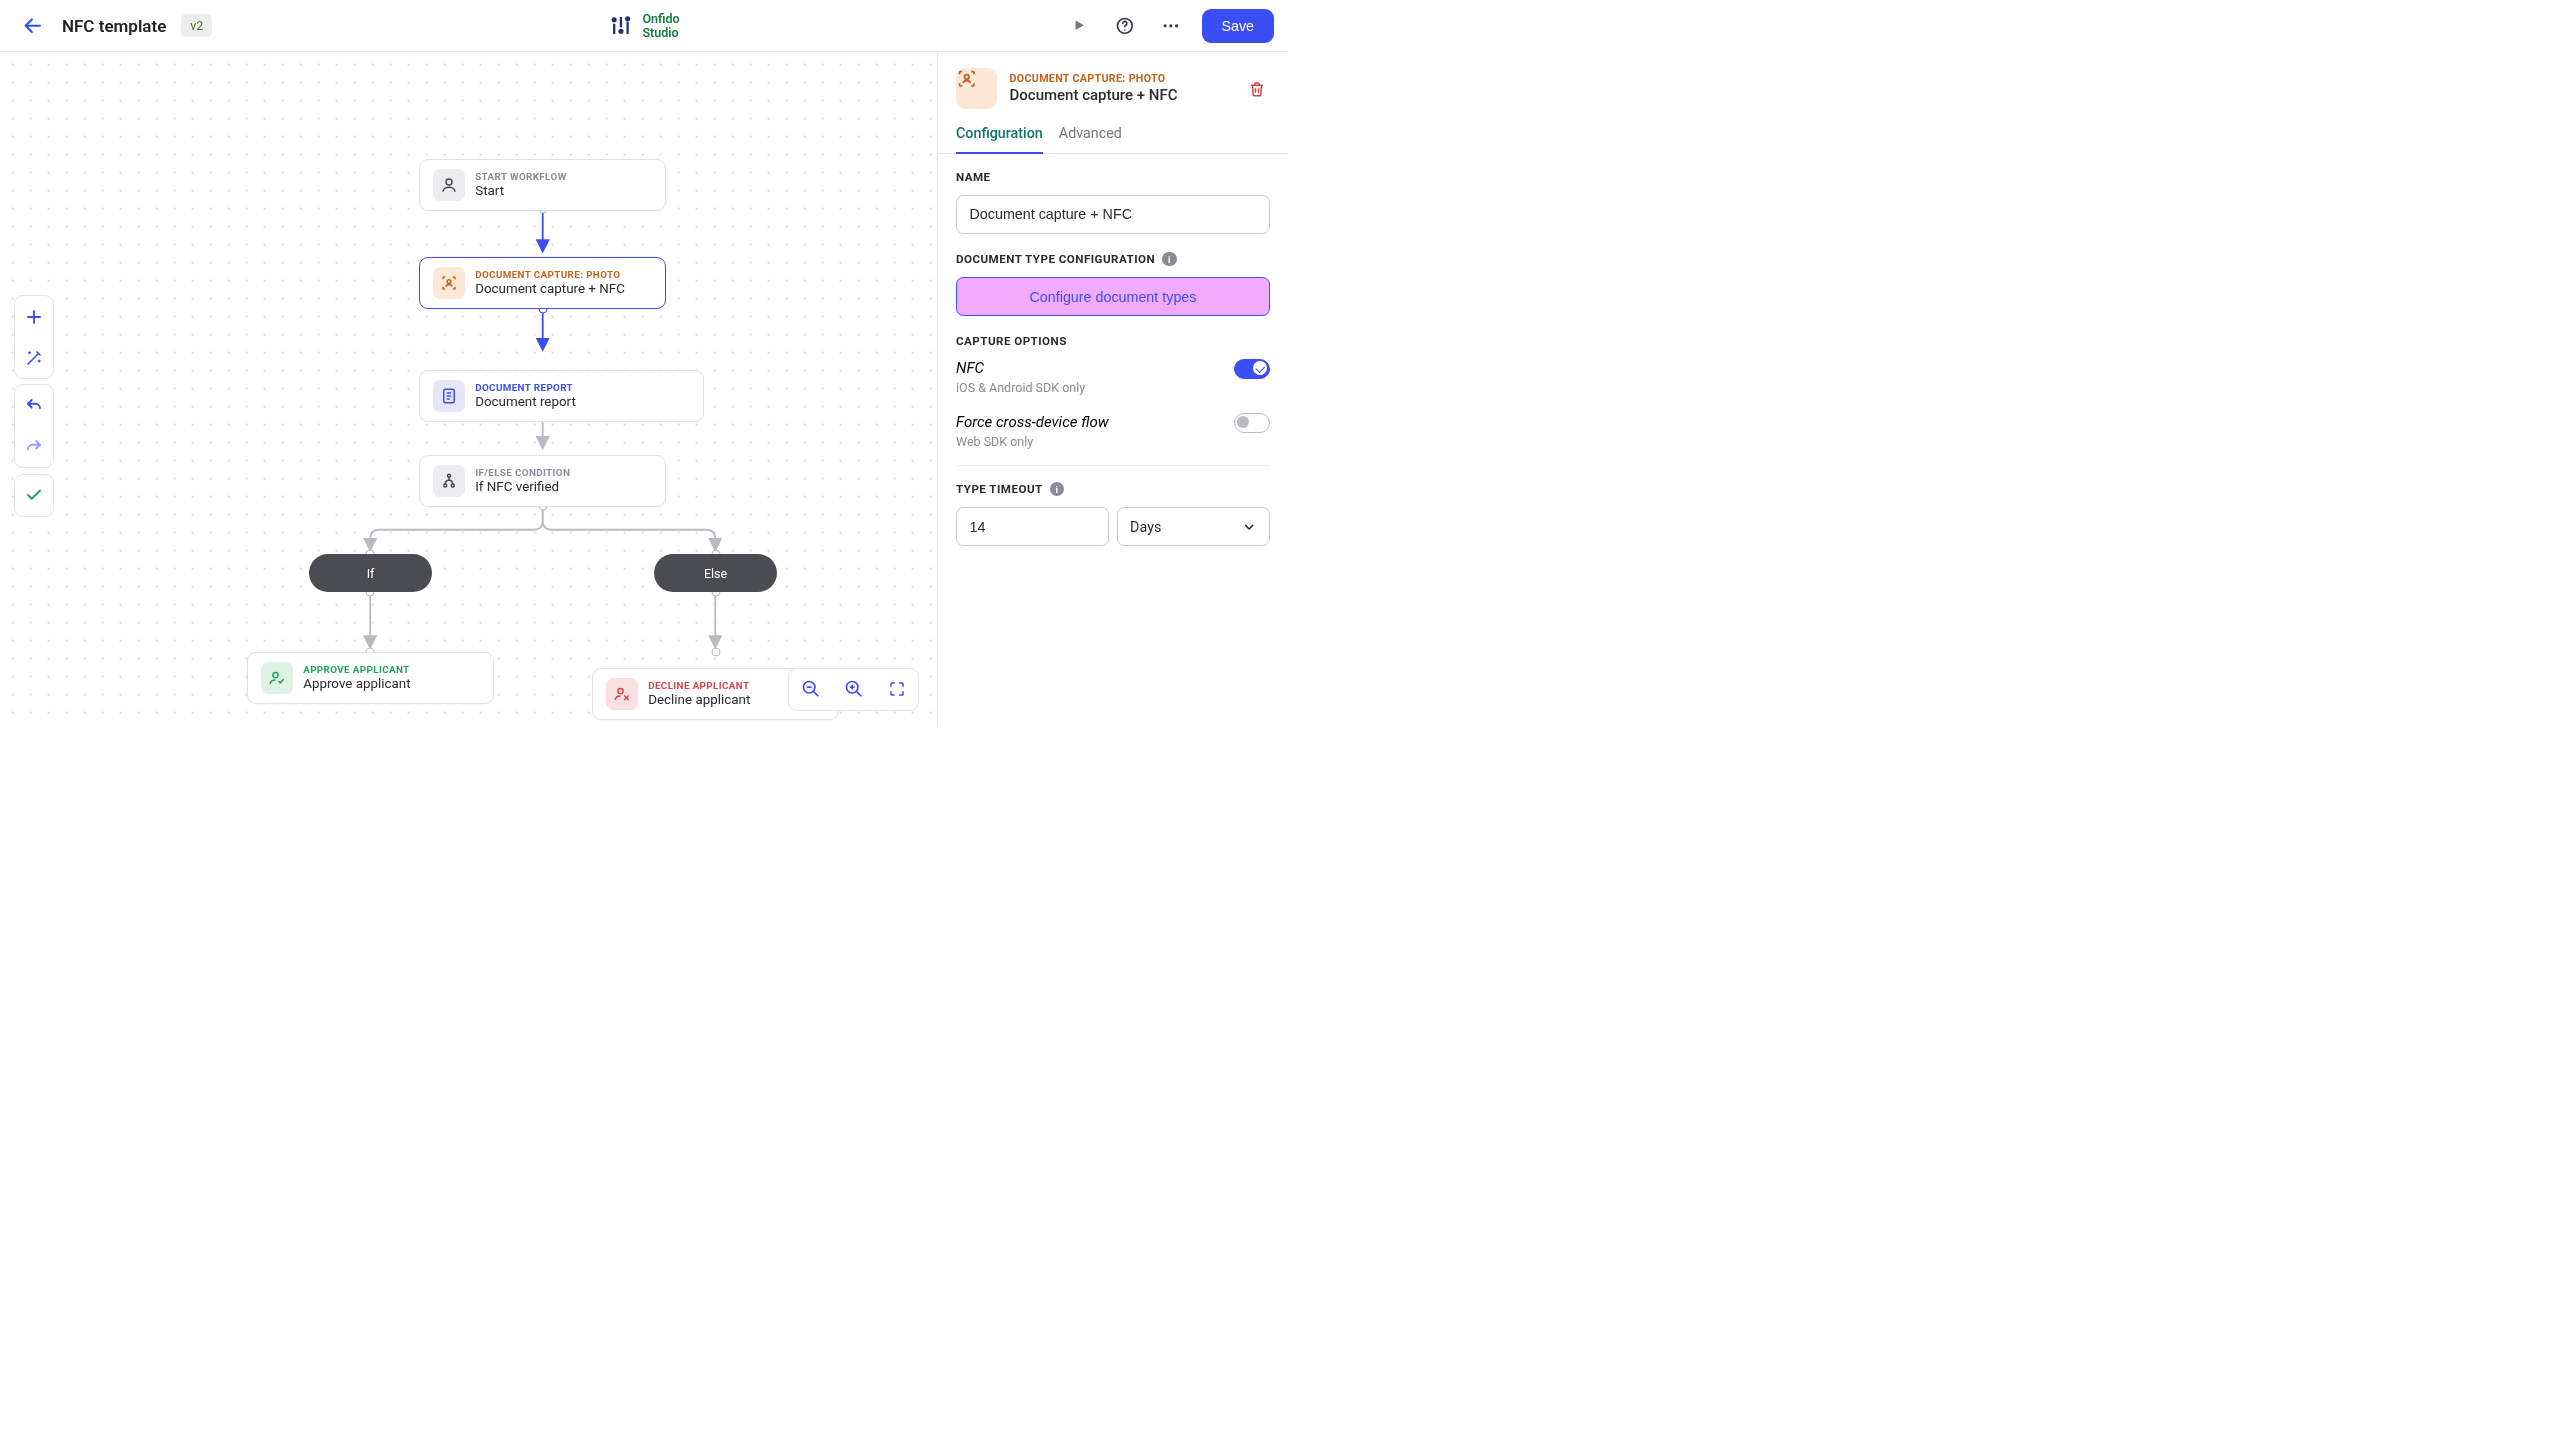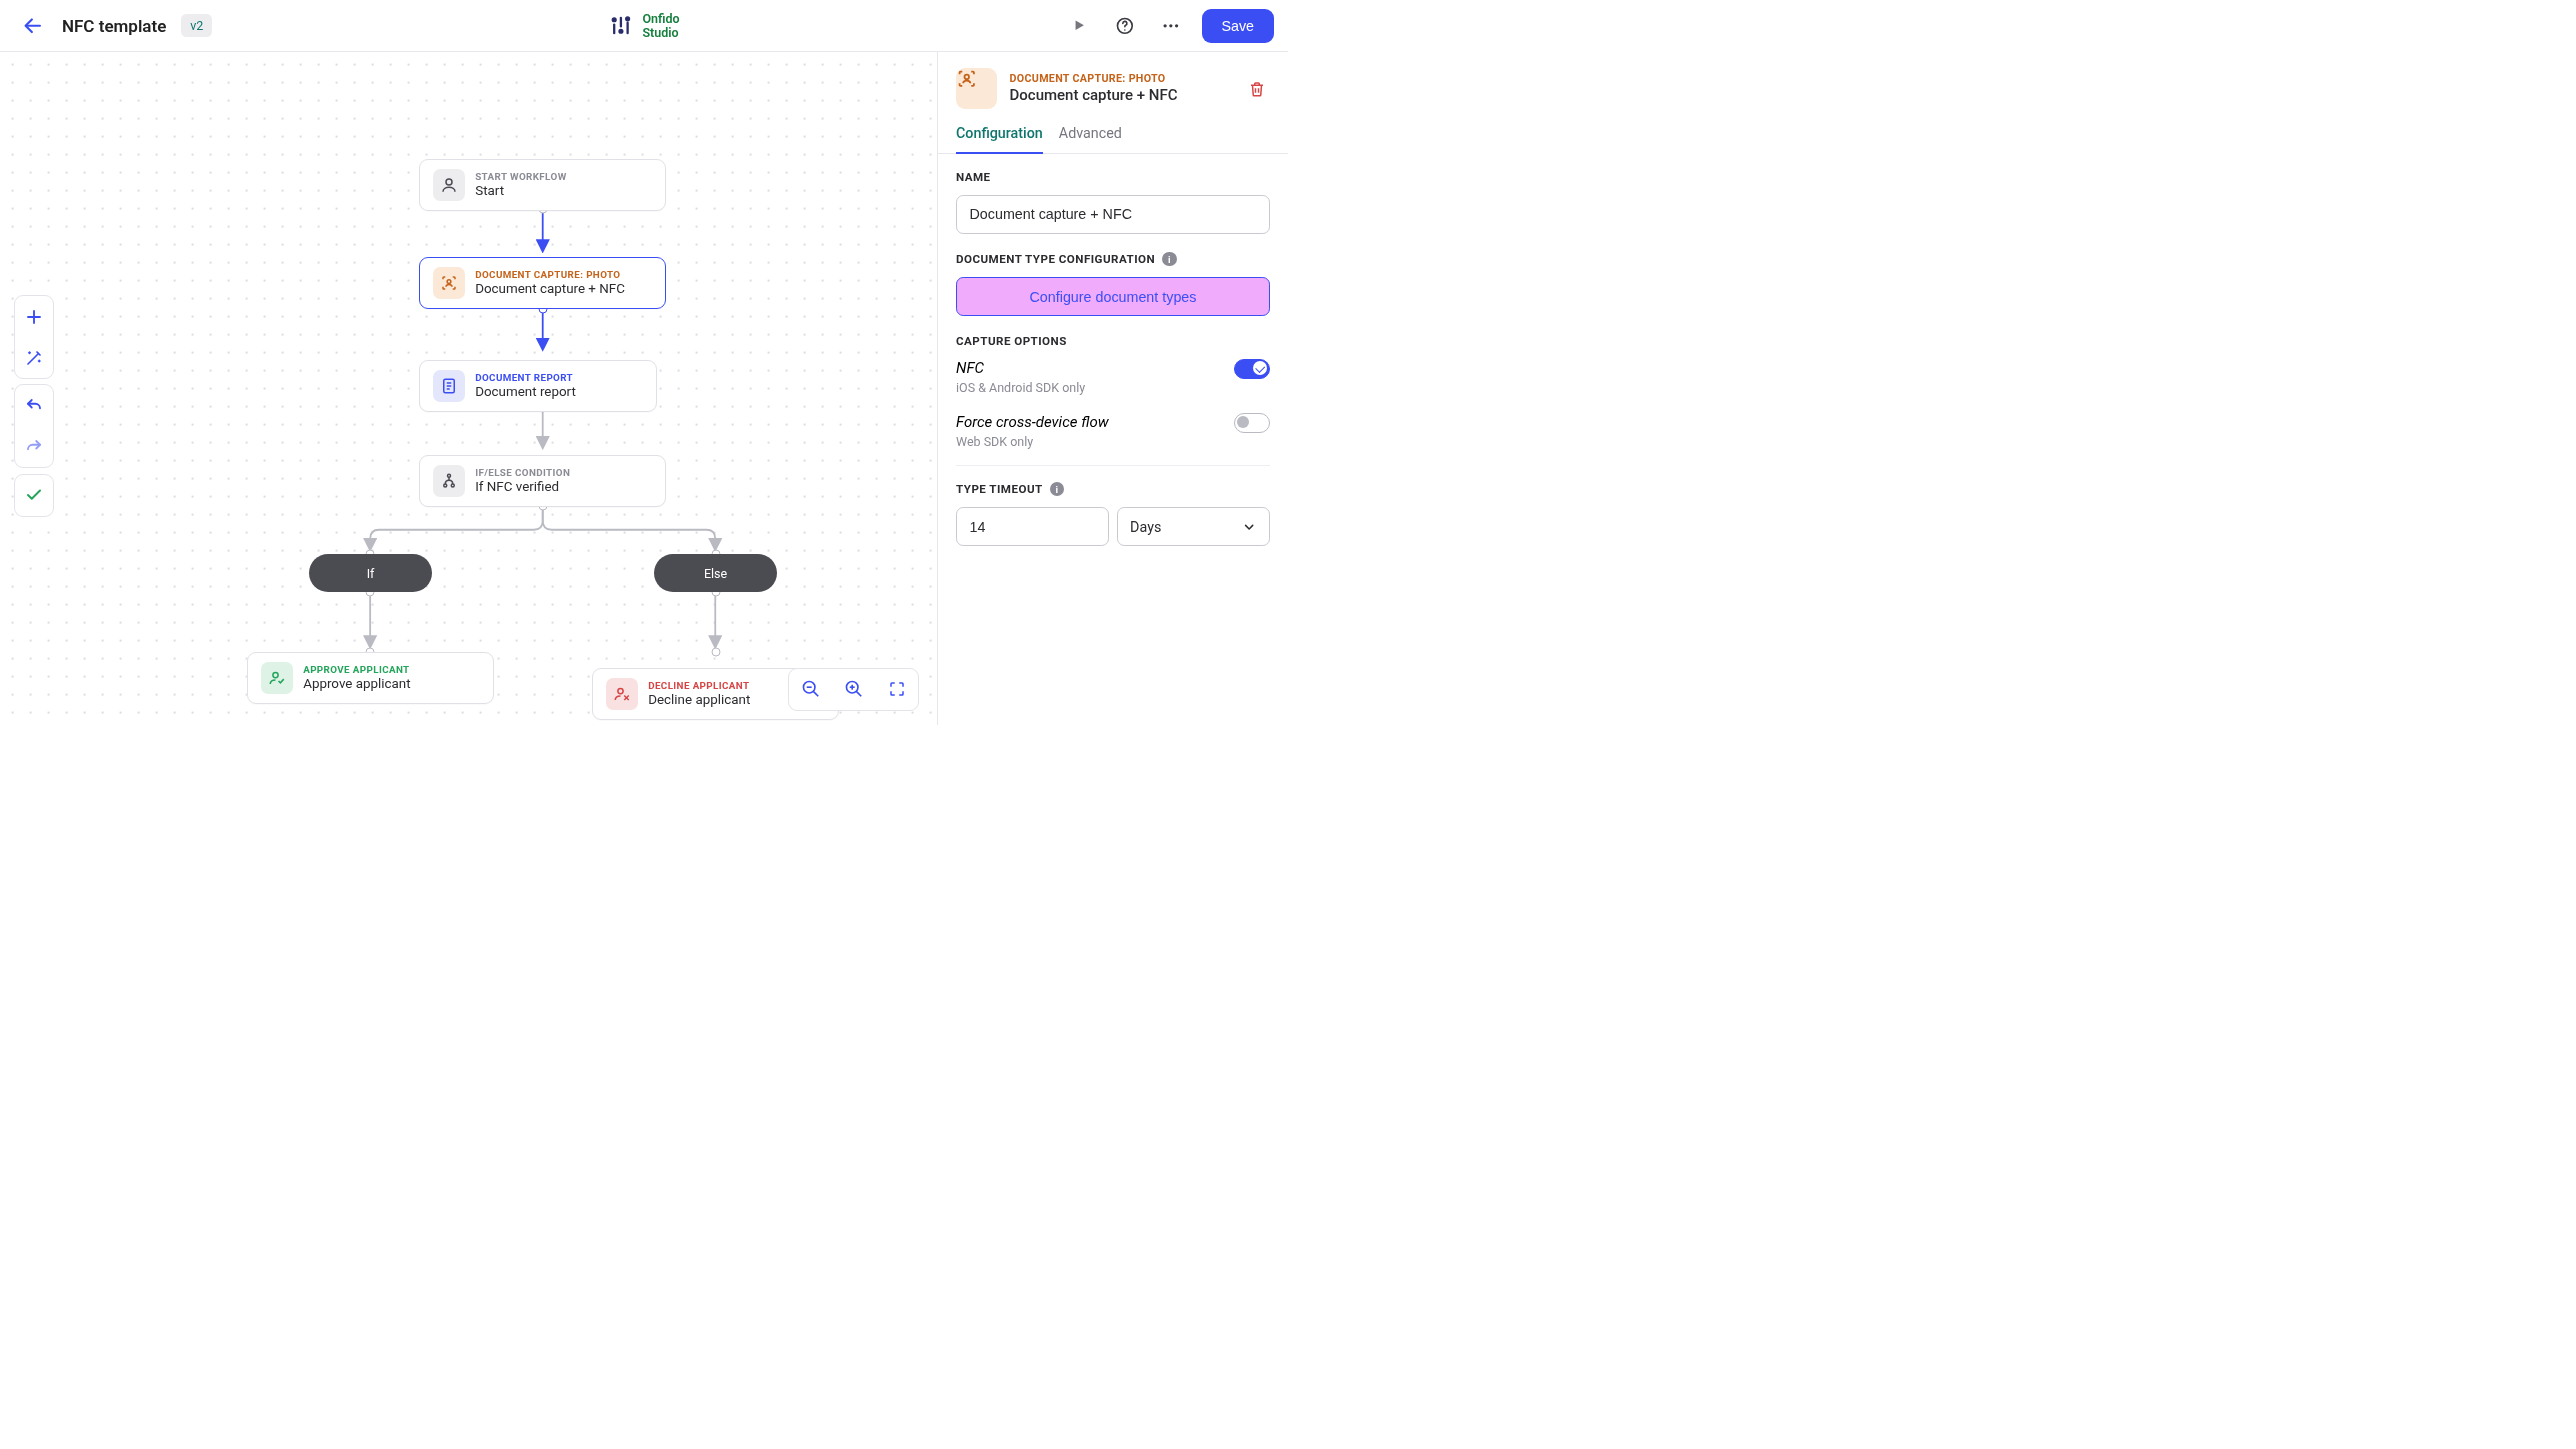--- a/index.html
+++ b/index.html
@@ -24,21 +24,21 @@
     gap: 15px;
   }
   .topbar .back-btn {
     width: 29px; height: 29px; display:flex; align-items:center; justify-content:center;
     color: #3b4ef4; cursor:pointer; border-radius:5.4px;
   }
   .topbar .title {
     font-size: 17px; font-weight: 600; color:#222;
   }
   .topbar .version-badge {
-    background:#ededf0; color:#0f766e; font-size:12.5px; padding:3.6px 9px; border-radius:5.4px;
+    background:#ededf0; color:#4d7c0f; font-size:12.5px; padding:3.6px 9px; border-radius:5.4px;
   }
   .topbar .brand {
     position:absolute; left:50%; transform:translateX(-50%);
     display:flex; align-items:center; gap:9px;
   }
   .brand-logo { width:25px; height:25px; display:flex; align-items:center; justify-content:center; }
   .brand-text { display:flex; flex-direction:column; line-height:1.05; font-size:12.5px; font-weight:600; color:#15803d; }
   .topbar .right {
     margin-left:auto; display:flex; align-items:center; gap:16px;
   }
@@ -353,21 +353,21 @@
             <circle cx="12" cy="10" r="2.5"></circle>
             <path d="M8 17c0-2 2-3 4-3s4 1 4 3"></path>
           </svg>
       </div>
       <div class="nlabels">
         <div class="ntype orange">DOCUMENT CAPTURE: PHOTO</div>
         <div class="ntitle">Document capture + NFC</div>
       </div>
     </div>
 
-    <div class="node" style="left:419px; top:308px; width:238px">
+    <div class="node" style="left:419px; top:318px; width:285px">
       <div class="nicon blue">
         <svg width="18" height="18" viewBox="0 0 24 24" fill="none" stroke="currentColor" stroke-width="2">
             <rect x="5" y="3" width="14" height="18" rx="2"></rect>
             <path d="M9 8h6M9 12h6M9 16h4"></path>
           </svg>
       </div>
       <div class="nlabels">
         <div class="ntype blue">DOCUMENT REPORT</div>
         <div class="ntitle">Document report</div>
       </div>

